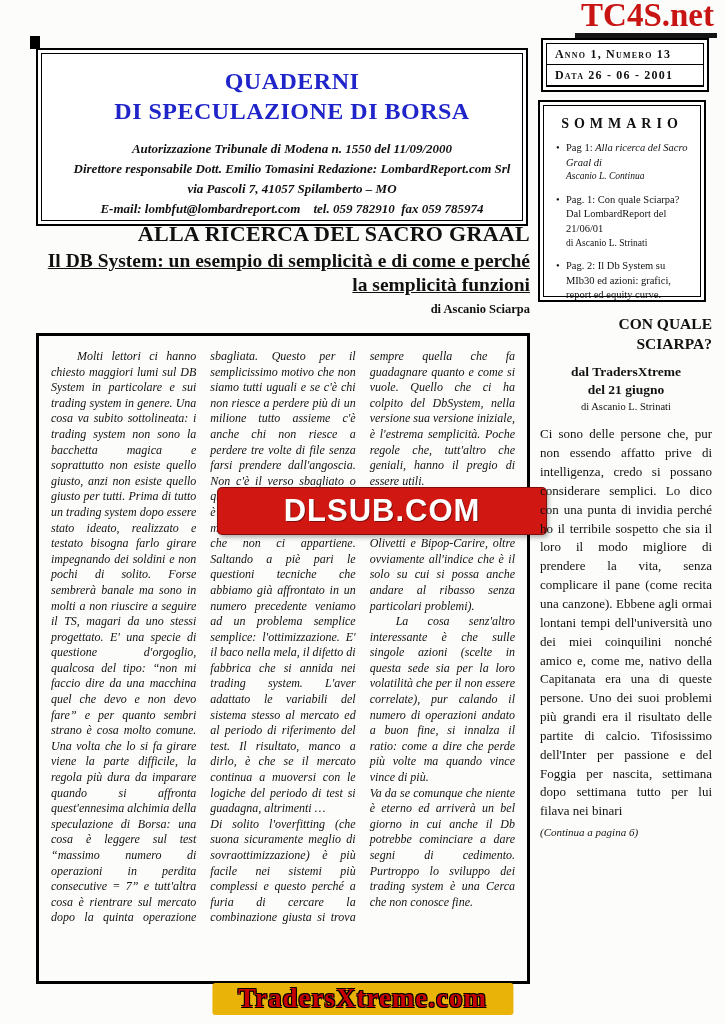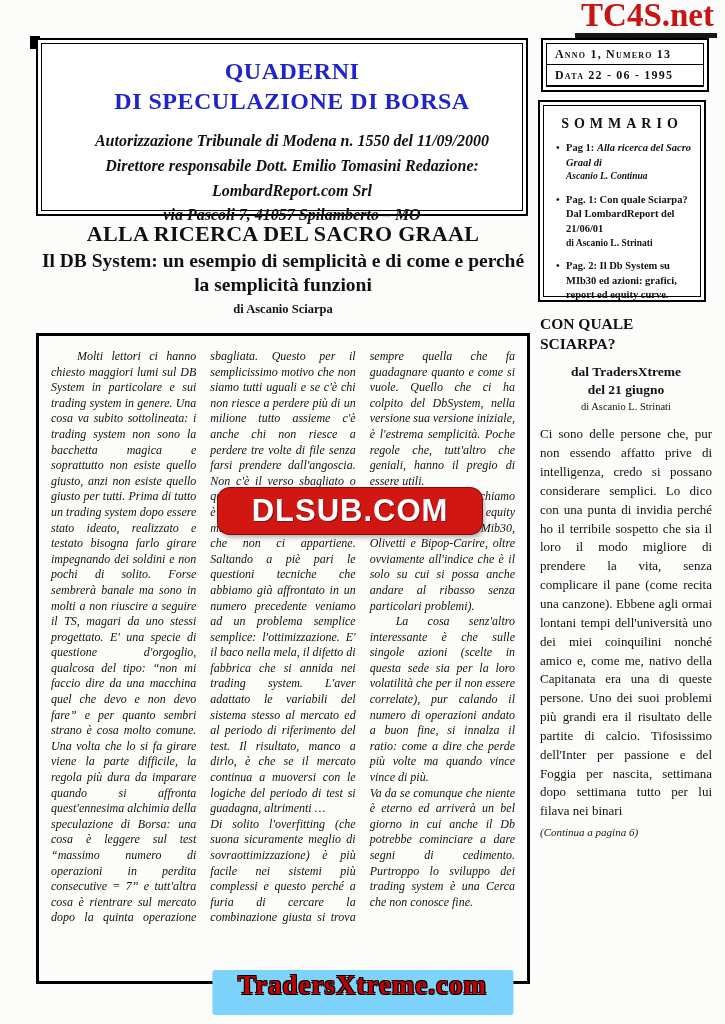--- a/index.html
+++ b/index.html
@@ -21,110 +21,111 @@
   .corner-mark { position:absolute; left:30px; top:36px; width:10px; height:13px; background:#000; }
 
   
   .double-box {
     position:absolute; background:#fff;
     border:1px solid #000;
     box-shadow:0 0 0 3px #fff, 0 0 0 5px #000;
   }
 
   
-  .masthead { left:41px; top:43px; width:482px; height:168px; text-align:center;padding-left:20px; }
+  .masthead { left:41px; top:53px; width:482px; height:168px; text-align:center;padding-left:20px; }
   .m-title { color:#2025c9; font-weight:bold; font-size:24px; letter-spacing:0.5px; line-height:1.25; }
   .m-title.first { margin-top:12px; }
-  .m-info { font-style:italic; font-weight:bold; font-size:16px; line-height:1.55; white-space:pre-wrap; }
+  .m-info { font-style:italic; font-weight:bold; font-size:13px; line-height:1.55; white-space:pre-wrap; }
   .m-info.first { margin-top:13px; }
 
   
   .issue { left:546px; top:43px; width:158px; height:44px; }
   .issue-line {
     font-variant:small-caps; font-weight:bold; font-size:12px; letter-spacing:1.2px;
     padding:3px 0 2px 8px; border-bottom:1.5px solid #000;
   }
 
   
   .sommario { left:543px; top:105px; width:158px; height:192px; }
   .sommario-title { text-align:center; font-weight:bold; font-size:14px; letter-spacing:5px; margin:10px 0 9px; }
-  .sommario ul { list-style:none; padding:0 8px 0 12px;font-weight:bold; }
+  .sommario ul { list-style:none; padding:0 8px 0 12px; }
   .sommario li { position:relative; padding-left:10px; font-size:10.5px; line-height:1.4; margin-bottom:9px; }
   .sommario li::before { content:"\2022"; position:absolute; left:0; top:0; }
   .s-it { font-style:italic; }
   .s-by { display:block; font-size:9.5px; }
   .s-by.s-it { font-style:italic; }
 
   
-  .headline { position:absolute; left:36px; top:221px; width:494px; text-align:center; }
+  .headline { position:absolute; left:36px; top:221px; width:494px; text-align:right; }
   .headline .h1 { font-size:22px; font-weight:bold; letter-spacing:0.3px; }
-  .headline .h2 { font-size:19.5px; font-weight:bold; margin-top:2px; line-height:1.25; }
+  .headline .h2 { font-size:19.5px; font-weight:bold; margin-top:2px; line-height:1.25;text-decoration:underline; }
   .headline .hby { font-size:12.5px; font-weight:bold; margin-top:4px; }
 
   
   .main-box {
     position:absolute; left:36px; top:333px; width:494px; height:651px;
     border:3px solid #000; padding:13px 12px; overflow:hidden;
   }
   .cols {
     column-count:3; column-gap:14px; height:100%;
     font-style:italic; font-size:12px; line-height:1.3;
     text-align:justify; hyphens:auto; -webkit-hyphens:auto;
   }
   .cols p { margin:0; }
   .cols p.indent { text-indent:26px; }
 
   
   .watermark {
-    position:absolute; left:218px; top:488px; width:264px; height:46px;
-    background:#d01712; color:#fff; border-radius:12px;
+    position:absolute; left:218px; top:488px; width:328px; height:46px;
+    background:#d01712; color:#fff; border-radius:4px;
     font-family:"Liberation Sans","DejaVu Sans",sans-serif;
     font-weight:bold; font-size:31px; letter-spacing:1px;
     display:flex; align-items:center; justify-content:center;
     box-shadow:0 0 0 1px #7e0d0b, 2px 3px 5px rgba(0,0,0,0.35);
     text-shadow:1px 1px 0 #7e0d0b;
   }
 
   
   .sidebar-article { position:absolute; left:540px; top:314px; width:172px; }
-  .s-title { text-align:left; font-weight:bold; font-size:15.5px; line-height:1.3; }
+  .s-title { text-align:right; font-weight:bold; font-size:15.5px; line-height:1.3; }
   .s-sub { text-align:center; font-weight:bold; font-size:13.5px; line-height:1.3; }
   .s-sub.first { margin-top:9px; }
   .s-by2 { text-align:center; font-size:10.5px; margin-top:3px; }
   .s-body { margin-top:13px; font-size:13px; line-height:1.45; text-align:justify; hyphens:auto; -webkit-hyphens:auto; }
   .s-cont { margin-top:5px; text-align:left; font-style:italic; font-size:11px; }
 
   
   .footer-badge {
     position:absolute; left:50%; bottom:9px; transform:translateX(-50%);
-    background:#7dd3fc; color:#c40000; border-radius:3px;
+    background:#eab308; color:#c40000; border-radius:3px;
     font-weight:bold; font-size:27px; letter-spacing:1px;
-    padding:0 26px 14px; white-space:nowrap;
+    padding:0 26px 1px; white-space:nowrap;
     text-shadow:-1px -1px 0 #000, 1px -1px 0 #000, -1px 1px 0 #000, 1px 1px 0 #000;
   }
 </style>
 </head>
 <body>
 
 <div class="page">
 
   <div class="tc4s">TC4S.net</div>
   <div class="corner-mark"></div>
 
   <div class="masthead double-box">
     <div class="m-title first">QUADERNI</div>
     <div class="m-title">DI SPECULAZIONE DI BORSA</div>
     <div class="m-info first">Autorizzazione Tribunale di Modena n. 1550 del 11/09/2000</div>
     <div class="m-info">Direttore responsabile Dott. Emilio Tomasini Redazione: LombardReport.com Srl</div>
     <div class="m-info">via Pascoli 7, 41057 Spilamberto – MO</div>
+    <div class="m-info">E-mail: lombfut@lombardreport.com    tel. 059 782910  fax 059 785974</div>
   </div>
 
   <div class="issue double-box">
     <div class="issue-line">Anno 1, Numero 13</div>
-    <div class="issue-line">Data 22 - 06 - 1995</div>
+    <div class="issue-line">Data 26 - 06 - 2001</div>
   </div>
 
   <div class="sommario double-box">
     <div class="sommario-title">SOMMARIO</div>
     <ul>
       <li>
         <span>Pag 1: </span><span class="s-it">Alla ricerca del Sacro Graal di</span>
         <span class="s-by s-it">Ascanio L. Continua</span>
       </li>
       <li>

